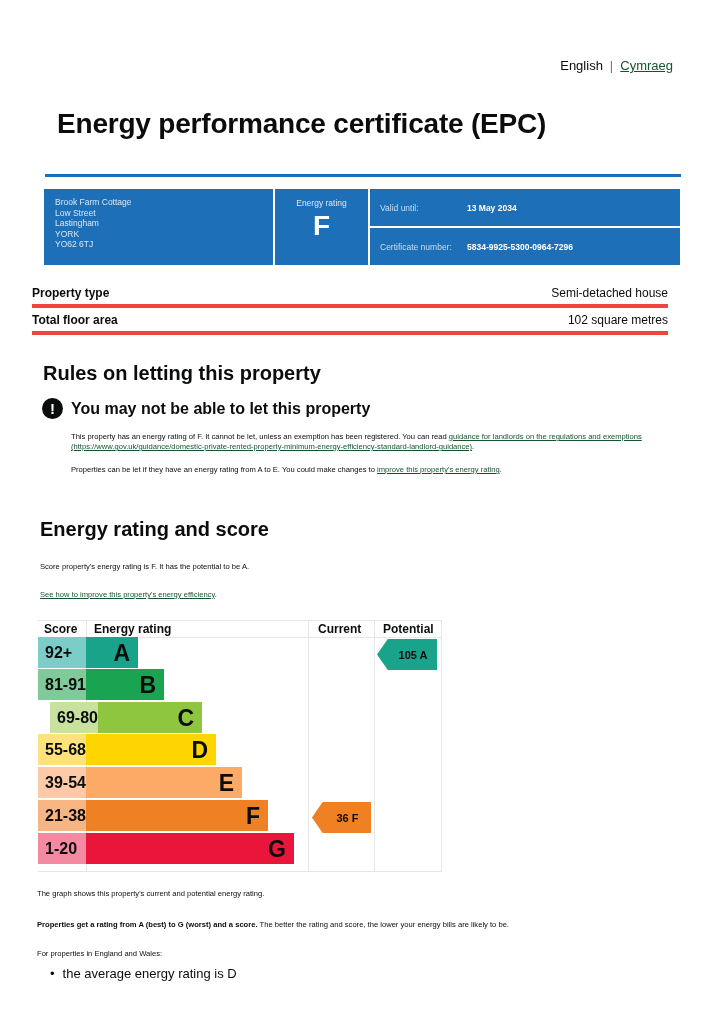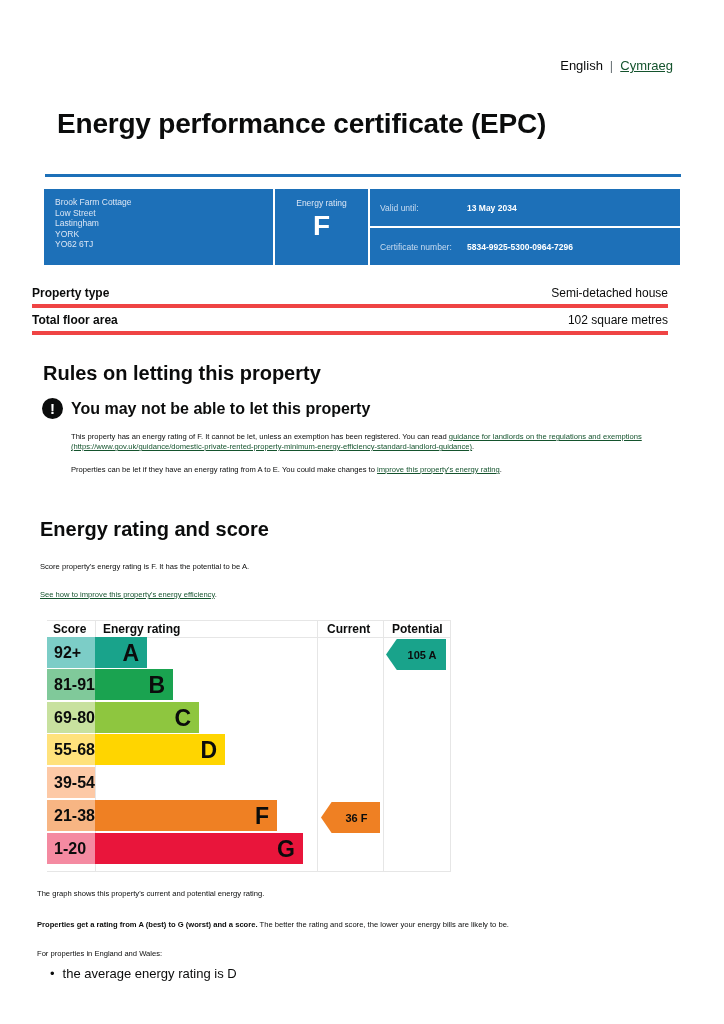--- a/index.html
+++ b/index.html
@@ -27,21 +27,21 @@
   .summary { left: 32px; width: 636px; display: flex; border-bottom: 4px solid #ef4444; height: 27px; align-items: center; font-size: 12px; justify-content: space-between; }
   .summary .k { width: 318px; font-weight: bold; }
   .summary .v { font-size: 12px; }
 
   .h2 { font-size: 20px; font-weight: bold; }
   .h3 { font-size: 16px; font-weight: bold; }
   .warn-icon { width: 21px; height: 21px; border-radius: 50%; background: #0b0c0c; color: #fff; font-weight: bold; font-size: 15px; text-align: center; line-height: 21px; }
   .small { font-size: 7.6px; line-height: 10px; }
 
   
-  .chart { left: 47px; top: 620px; width: 404px; height: 252px; }
+  .chart { left: 38px; top: 620px; width: 404px; height: 252px; }
   .chart .grid-v { position: absolute; top: 0; bottom: 0; width: 1px; background: #e6e6e6; }
   .chart .grid-h { position: absolute; left: 0; right: 0; height: 1px; background: #e6e6e6; }
   .chart .hdr { position: absolute; top: 2px; font-size: 12px; font-weight: bold; }
   .band { position: absolute; left: 0; height: 31px; display: flex; }
   .band .score { width: 48px; font-size: 16px; font-weight: bold; padding-left: 7px; line-height: 31px; }
   .band .bar { height: 31px; position: relative; }
   .band .bar .letter { position: absolute; right: 8px; top: 1px; font-size: 23px; font-weight: bold; color: #0b0c0c; line-height: 31px; }
   .arrow { position: absolute; height: 31px; font-size: 11px; font-weight: bold; color: #0b0c0c; display: flex; align-items: center; justify-content: center;
            clip-path: polygon(18% 0, 100% 0, 100% 100%, 18% 100%, 0 50%); padding-left: 12px; }
 
@@ -129,32 +129,32 @@
         <span class="letter">A</span>
       </div>
   </div>
   <div class="band" style="top:49px;">
     <div class="score" style="background:#80c99a;">81-91</div>
     <div class="bar" style="width:78px; background:#1aa350;">
         <span class="letter">B</span>
       </div>
   </div>
   <div class="band" style="top:82px;">
-    <div class="score" style="background:#c8e19f;">69-80</div>
+    <div class="score" style="background:#c8e19f;margin-left:12px;">69-80</div>
     <div class="bar" style="width:104px; background:#8ec63f;">
         <span class="letter">C</span>
       </div>
   </div>
   <div class="band" style="top:114px;">
     <div class="score" style="background:#ffe27c;">55-68</div>
     <div class="bar" style="width:130px; background:#ffd500;">
         <span class="letter">D</span>
       </div>
   </div>
-  <div class="band" style="top:147px;flex-direction:column;">
+  <div class="band" style="top:147px;">
     <div class="score" style="background:#fdc9a6;">39-54</div>
     <div class="bar" style="width:156px; background:#fcaa65;">
         <span class="letter">E</span>
       </div>
   </div>
   <div class="band" style="top:180px;border-radius:10px;">
     <div class="score" style="background:#f7b583;">21-38</div>
     <div class="bar" style="width:182px; background:#ef8023;">
         <span class="letter">F</span>
       </div>

